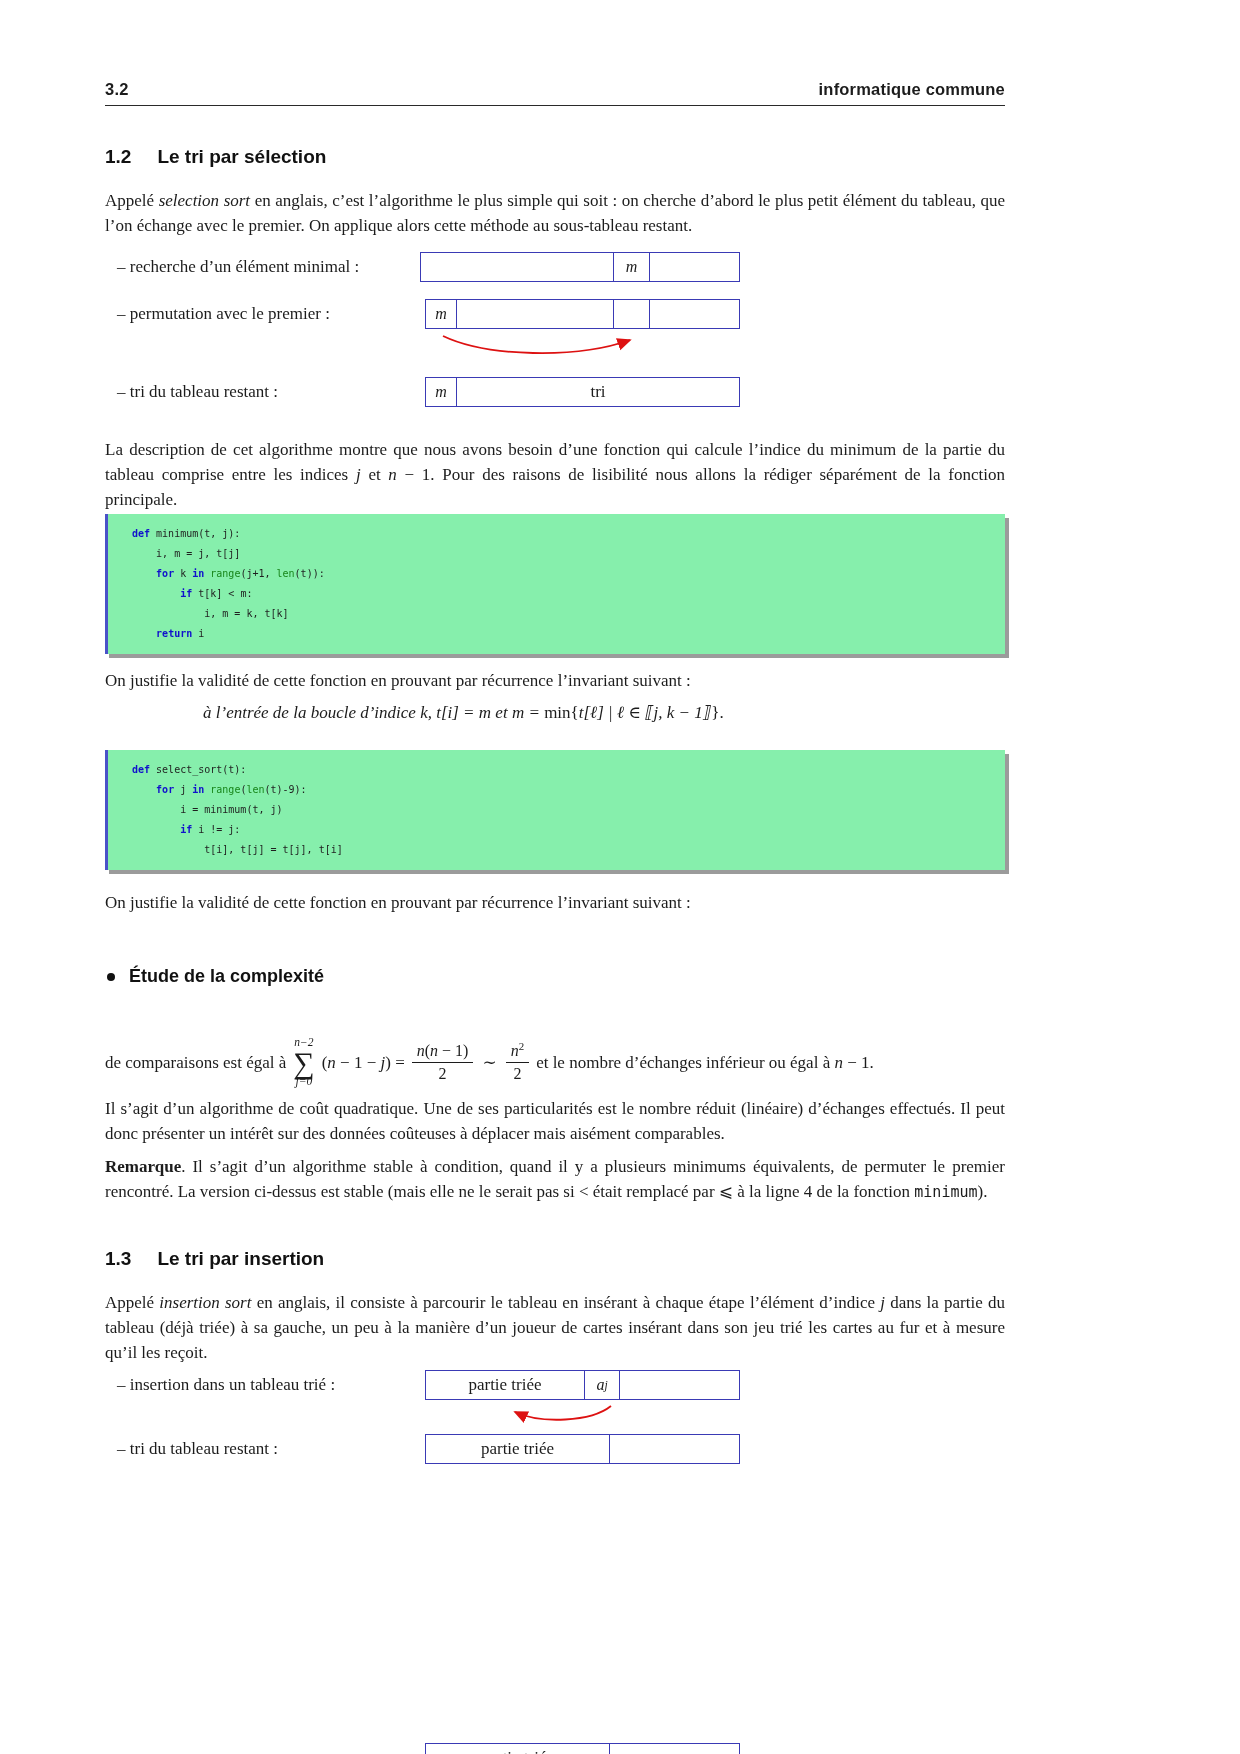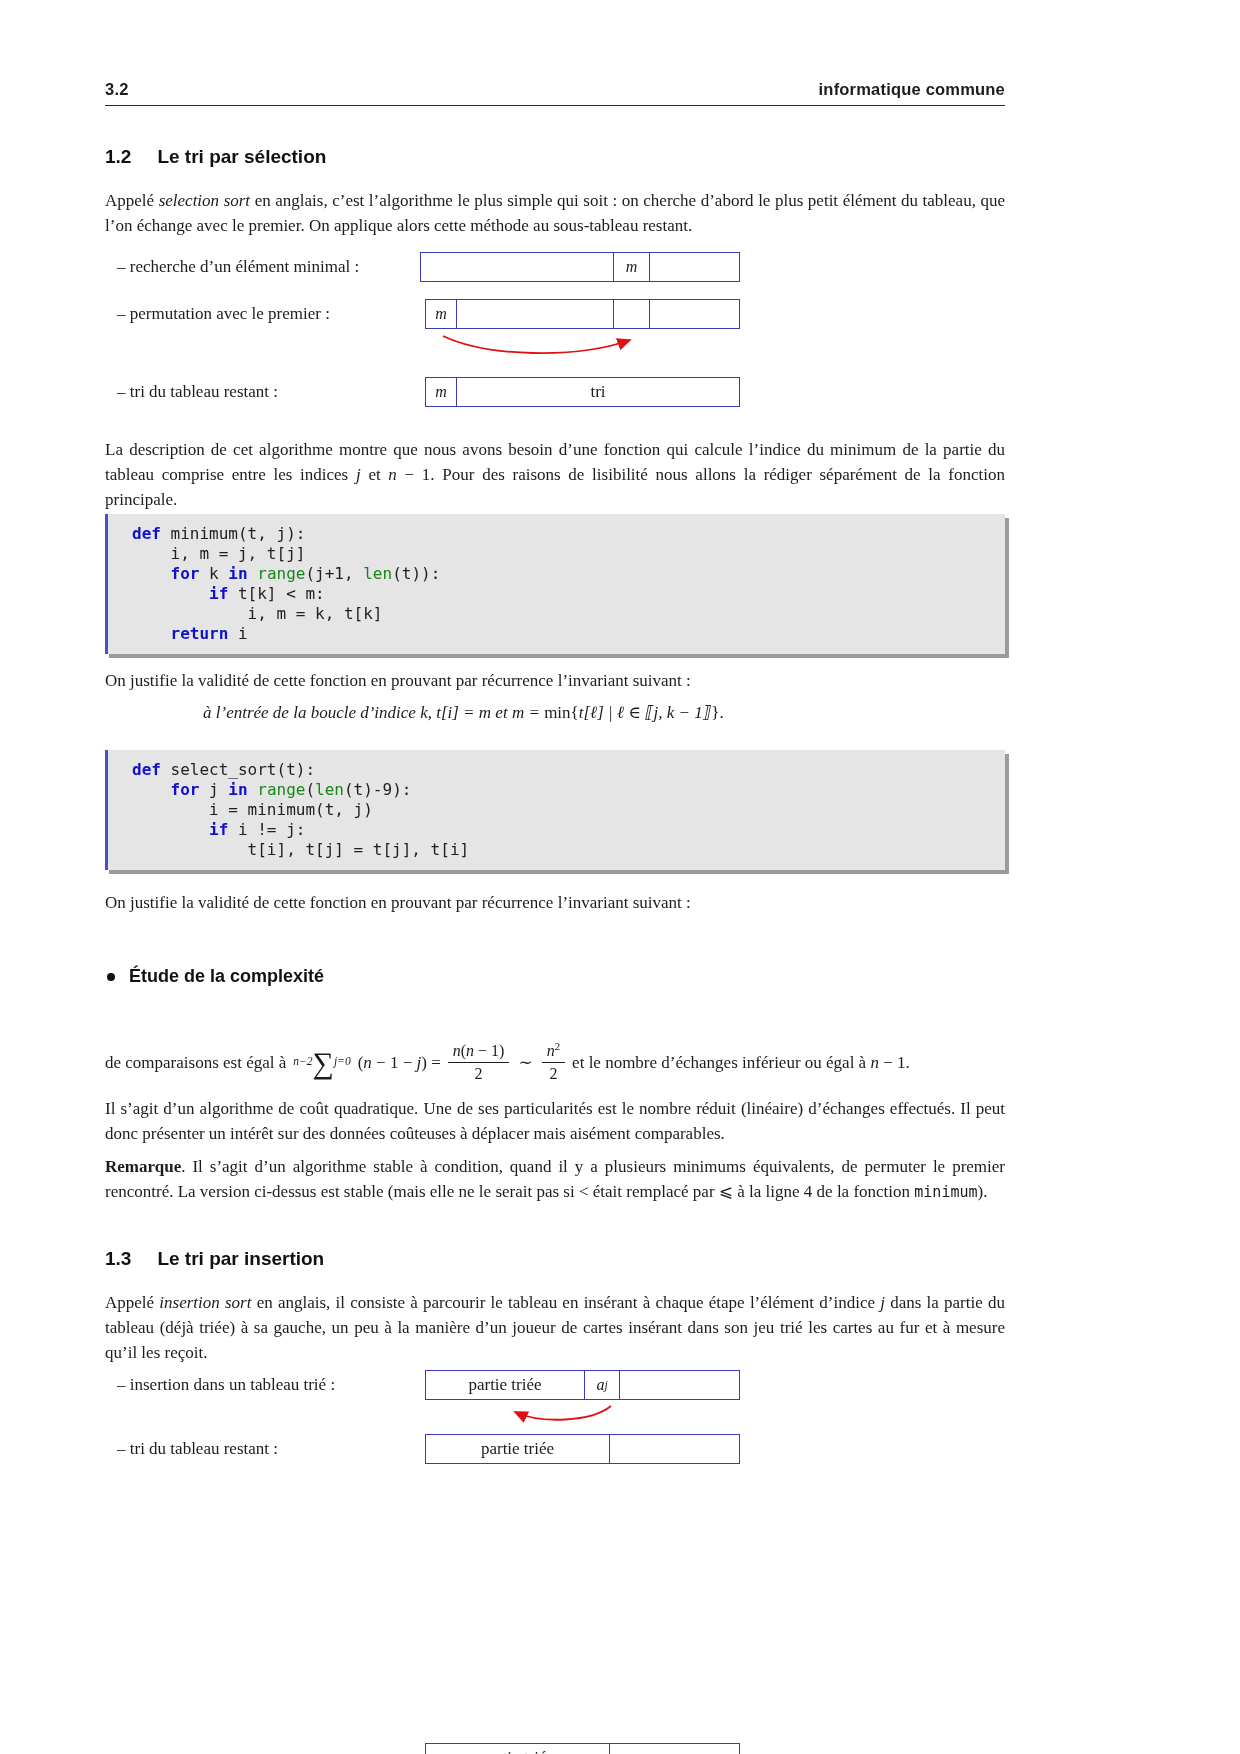--- a/index.html
+++ b/index.html
@@ -13,37 +13,37 @@
   .h2{display:flex;gap:26px;font-weight:bold;font-size:19px;color:#111;}
   .para{width:900px;text-align:justify;line-height:25px;}
   .nowrap{white-space:nowrap;}
   .steprow{left:0;width:900px;height:30px;}
   .steplabel{position:absolute;left:12px;top:0;line-height:30px;white-space:nowrap;}
   .diag{position:absolute;top:0;height:30px;display:flex;box-sizing:border-box;
         border:1.6px solid var(--diag-border,#3a3ab5);background:#fff;}
   .cell{box-sizing:border-box;height:100%;display:flex;align-items:center;justify-content:center;overflow:hidden;}
   .cell + .cell{border-left:1.6px solid var(--diag-border,#3a3ab5);}
   .mlab{font-style:italic;font-size:16px;}
-  .codeblock{left:0;width:900px;box-sizing:border-box;background:#e5e5e5;border-left:3px solid #4a52c8;
+  .codeblock{left:0;width:900px;box-sizing:border-box;background:#86efac;border-left:3px solid #4a52c8;
              box-shadow:4px 4px 0 #9b9b9b;padding:10px 0 10px 24px;
-             font-family:"DejaVu Sans Mono","Liberation Mono",monospace;font-size:16px;line-height:20px;color:#1f1f1f;}
+             font-family:"DejaVu Sans Mono","Liberation Mono",monospace;font-size:10px;line-height:20px;color:#1f1f1f;}
   .codeline{white-space:pre;min-height:20px;}
   .kw{color:#1111cc;font-weight:bold;}
   .fn{color:#18861b;}
   .i,.mi{font-style:italic;}
   .rm{font-style:normal;}
   .b{font-weight:bold;}
   .code{font-family:"DejaVu Sans Mono","Liberation Mono",monospace;font-size:15px;}
   .sup{vertical-align:super;font-size:68%;}
   sub{font-size:68%;}
   .mathline{font-size:17px;white-space:nowrap;margin-left:48px;}
   .bullethead{display:flex;align-items:center;gap:14px;font-weight:bold;font-size:18px;color:#111;}
   .bullet{width:8px;height:8px;border-radius:50%;background:#111;display:inline-block;}
   .cxline2{display:flex;align-items:center;line-height:25px;}
-  .bigop{display:inline-flex;flex-direction:row;align-items:center;line-height:1;margin:0 7px;}
+  .bigop{display:inline-flex;flex-direction:column;align-items:center;line-height:1;margin:0 7px;}
   .bigop .top,.bigop .bot{font-size:11.5px;font-style:italic;}
   .bigop .sym{font-size:30px;line-height:.9;}
   .frac{display:inline-flex;flex-direction:column;align-items:center;margin:12px 7px;line-height:1.25;font-size:16px;}
   .frac .num{padding:0 5px 1px;border-bottom:1.3px solid #1c1c1c;}
   .frac .den{padding-top:1px;}
   .tilde{margin:0 2px;}
   .arrow-svg{position:absolute;}
 </style>
 </head>
 <body>

